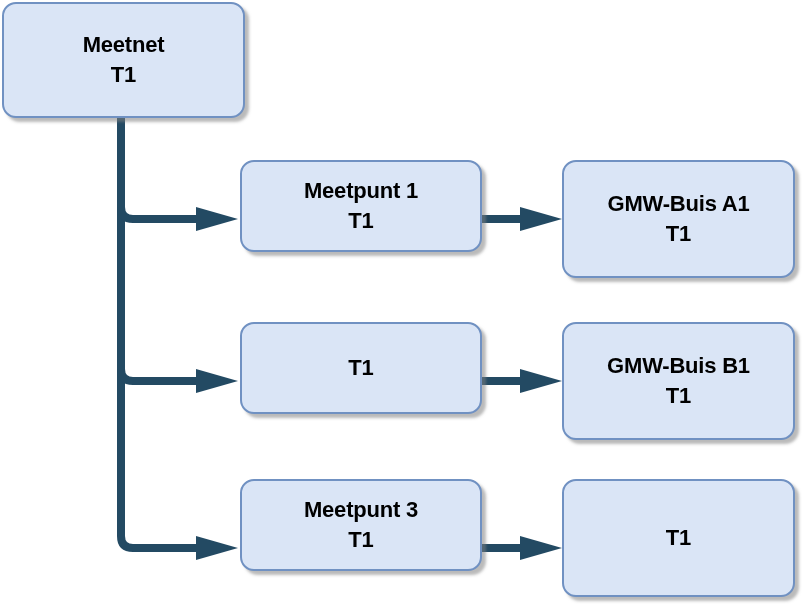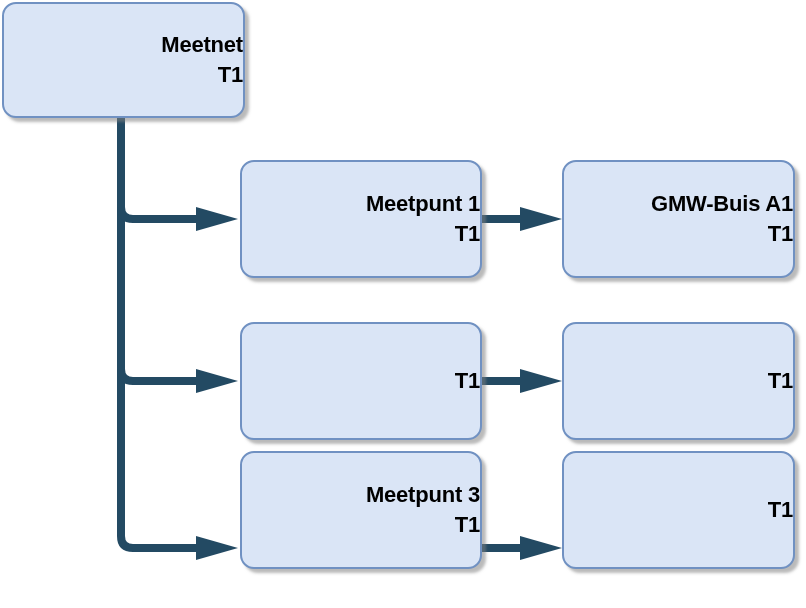--- a/index.html
+++ b/index.html
@@ -27,21 +27,21 @@
   }
   .node {
     position: absolute;
     box-sizing: border-box;
     background: #dae5f6;
     border: 2px solid #7091c2;
     border-radius: 14px;
     box-shadow: 4px 4px 3px rgba(130,130,130,0.55);
     display: flex;
     flex-direction: column;
-    align-items: flex-end;
+    align-items: center;
     justify-content: center;
     z-index: 2;
   }
   .node-line {
     font-size: 22px;
     font-weight: bold;
     color: #000000;
     line-height: 30px;
     text-align: center;
     white-space: nowrap;
@@ -50,30 +50,30 @@
   
   #node-root {
     left: 2px;
     top: 2px;
     width: 243px;
     height: 116px;
   }
   .node-mid {
     left: 240px;
     width: 242px;
-    height: 118px;
+    height: 92px;
   }
   .node-right {
     left: 562px;
     width: 233px;
     height: 118px;
   }
   .row-1 { top: 160px; }
   .row-2 { top: 322px; }
-  .row-3 { top: 451px; }
+  .row-3 { top: 479px; }
 </style>
 </head>
 <body>
 
 <div id="diagram-canvas">
 
   <svg id="connector-layer" viewBox="0 0 806 608" width="806" height="608" xmlns="http://www.w3.org/2000/svg">
 
     <g>
       <path d="M 121 118 L 121 536 Q 121 548 133 548 L 196 548" fill="none" stroke="#234a63" stroke-width="8" stroke-linecap="butt"></path>
@@ -127,20 +127,21 @@
     <div class="node-line">Meetpunt 3</div>
     <div class="node-line">T1</div>
   </div>
 
   <div class="node node-right row-1">
     <div class="node-line">GMW-Buis A1</div>
     <div class="node-line">T1</div>
   </div>
 
   <div class="node node-right row-2">
+    <div class="node-line">GMW-Buis B1</div>
     <div class="node-line">T1</div>
   </div>
 
   <div class="node node-right row-3">
     <div class="node-line">T1</div>
   </div>
 
 </div>
 
 </body></html>

